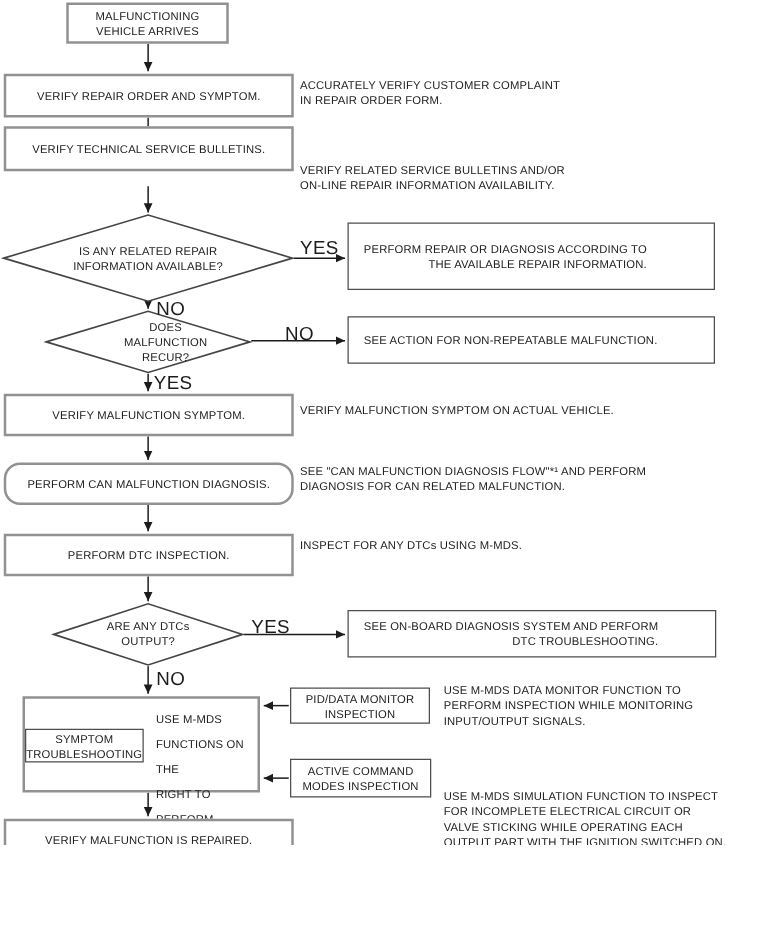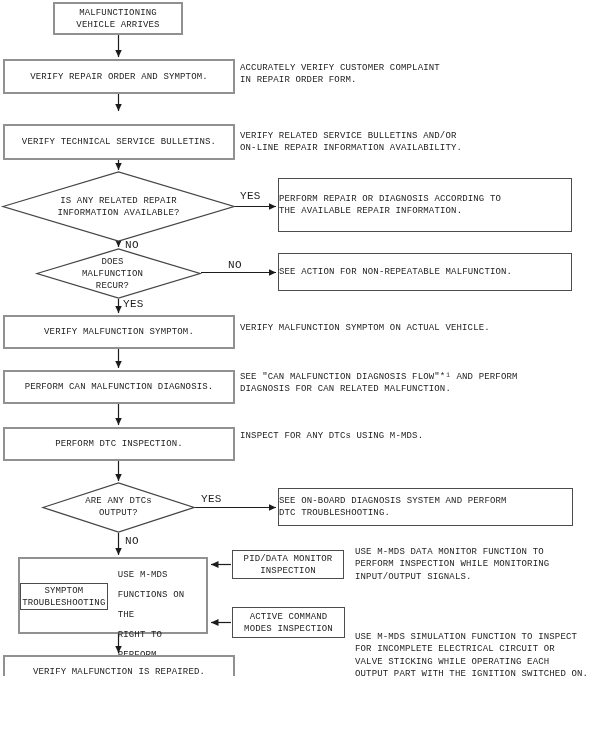--- a/index.html
+++ b/index.html
@@ -1,42 +1,42 @@
 <!DOCTYPE html>
 <html><head>
 <meta charset="utf-8">
 <style>
   html,body{margin:0;padding:0;background:#ffffff;}
   .canvas{
     position:relative;width:612px;height:676px;background:#ffffff;
-    font-family:Liberation Mono, monospace;color:#1c1c1c;overflow:hidden;
+    font-family:Liberation Sans, sans-serif;color:#1c1c1c;overflow:hidden;
   }
   .overlay{position:absolute;left:0;top:0;}
   .c{stroke:#1c1c1c;stroke-width:1.2;}
   .dia{fill:#ffffff;stroke:#454545;stroke-width:1.3;}
   .box{
     position:absolute;box-sizing:border-box;background:#ffffff;
     display:flex;align-items:center;justify-content:center;
     text-align:center;white-space:pre-line;
     font-size:9px;line-height:12px;letter-spacing:0.15px;
   }
   .b-main{border:2px solid #919191;}
   .b-act{border:1.5px solid #4d4d4d;}
-  .left{justify-content:flex-start;text-align:left;padding-left:0;}
+  .left{justify-content:flex-start;text-align:right;padding-left:12px;}
   .bigbox{flex-direction:row;justify-content:space-between;align-items:center;}
   .nested{position:static;display:flex;align-items:center;justify-content:center;}
   .bigtext{
     align-self:flex-start;text-align:left;white-space:pre-line;
     padding-left:10px;margin-top:6px;font-size:9px;line-height:20px;letter-spacing:0.15px;
   }
   .note{
     position:absolute;white-space:pre-line;
     font-size:9px;line-height:12.3px;letter-spacing:0.15px;
   }
-  .lbl{position:absolute;font-size:11px;letter-spacing:0.3px;}
+  .lbl{position:absolute;font-size:15px;letter-spacing:0.3px;}
   .dtext{
     position:absolute;text-align:center;white-space:pre-line;
     font-size:9px;line-height:12px;letter-spacing:0.15px;
   }
 </style>
 </head>
 <body>
 
 <div class="canvas">
 
@@ -67,32 +67,32 @@
     <polygon class="dia" points="3,206.5 118.5,172 234,206.5 118.5,241"></polygon>
     <polygon class="dia" points="37,273.5 118.5,249 200,273.5 118.5,298"></polygon>
     <polygon class="dia" points="43,507.5 118.5,483 194,507.5 118.5,532"></polygon>
   </svg>
 
   <div class="box b-main" style="left:53px;top:2px;width:130px;height:33px;">MALFUNCTIONING
 VEHICLE ARRIVES</div>
 
   <div class="box b-main" style="left:3px;top:59px;width:232px;height:35px;">VERIFY REPAIR ORDER AND SYMPTOM.</div>
 
-  <div class="box b-main" style="left:3px;top:124px;width:232px;height:36px;">VERIFY TECHNICAL SERVICE BULLETINS.</div>
+  <div class="box b-main" style="left:3px;top:101px;width:232px;height:36px;">VERIFY TECHNICAL SERVICE BULLETINS.</div>
 
   <div class="dtext" style="left:18px;top:195px;width:201px;">IS ANY RELATED REPAIR
 INFORMATION AVAILABLE?</div>
 
-  <div class="dtext" style="left:52px;top:256px;width:121px;">DOES
+  <div class="dtext" style="left:72px;top:256px;width:121px;">DOES
 MALFUNCTION
 RECUR?</div>
 
   <div class="box b-main" style="left:3px;top:315px;width:232px;height:34px;">VERIFY MALFUNCTION SYMPTOM.</div>
 
-  <div class="box b-main" style="left:3px;top:370px;width:232px;height:34px;">PERFORM CAN MALFUNCTION DIAGNOSIS.</div>
+  <div class="box b-main" style="left:3px;top:370px;width:232px;height:34px;border-radius:13px;">PERFORM CAN MALFUNCTION DIAGNOSIS.</div>
 
   <div class="box b-main" style="left:3px;top:427px;width:232px;height:34px;">PERFORM DTC INSPECTION.</div>
 
   <div class="dtext" style="left:53px;top:495px;width:131px;">ARE ANY DTCs
 OUTPUT?</div>
 
   <div class="box b-main bigbox" style="left:18px;top:557px;width:190px;height:77px;">
     <div class="box b-act nested" style="width:142px;height:27px;margin-top:2px;">SYMPTOM
 TROUBLESHOOTING</div>
     <div class="bigtext">USE M-MDS FUNCTIONS ON THE

